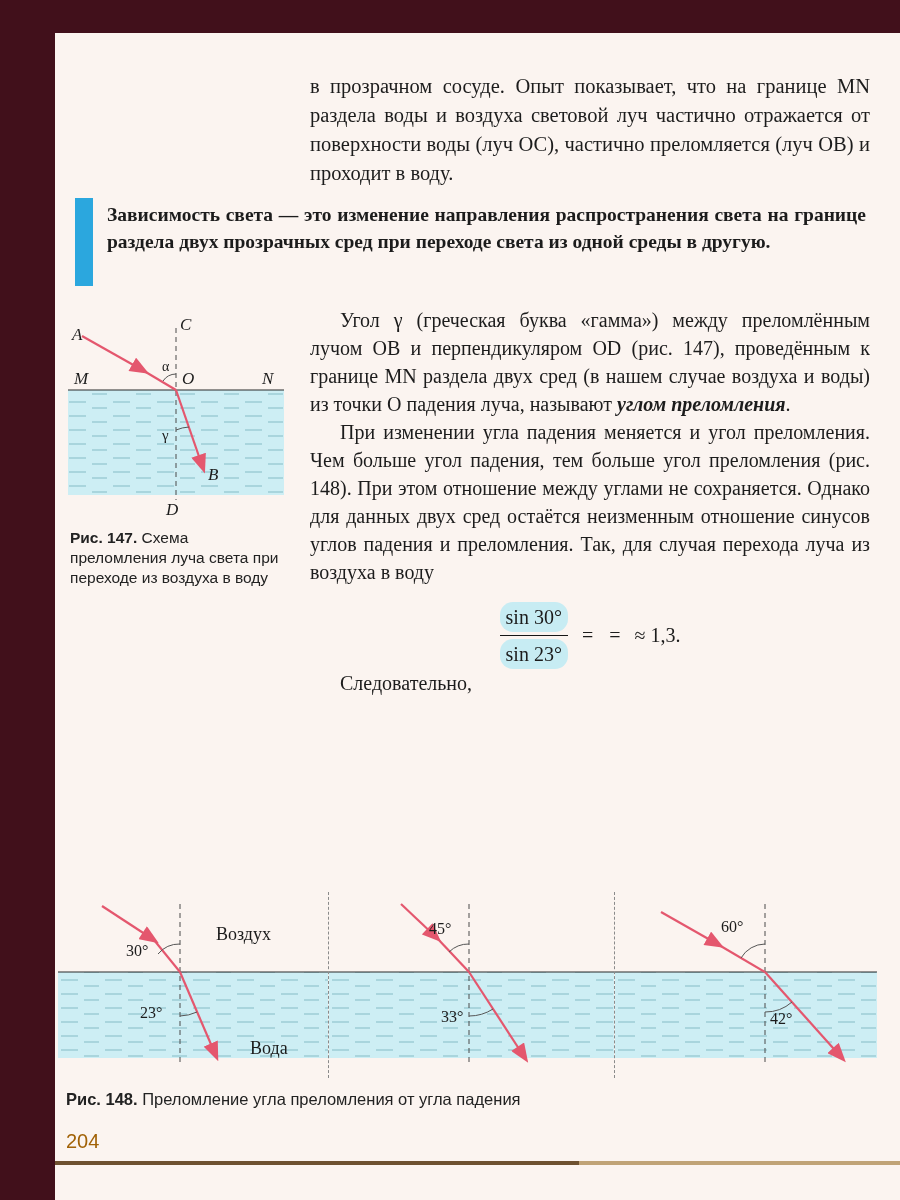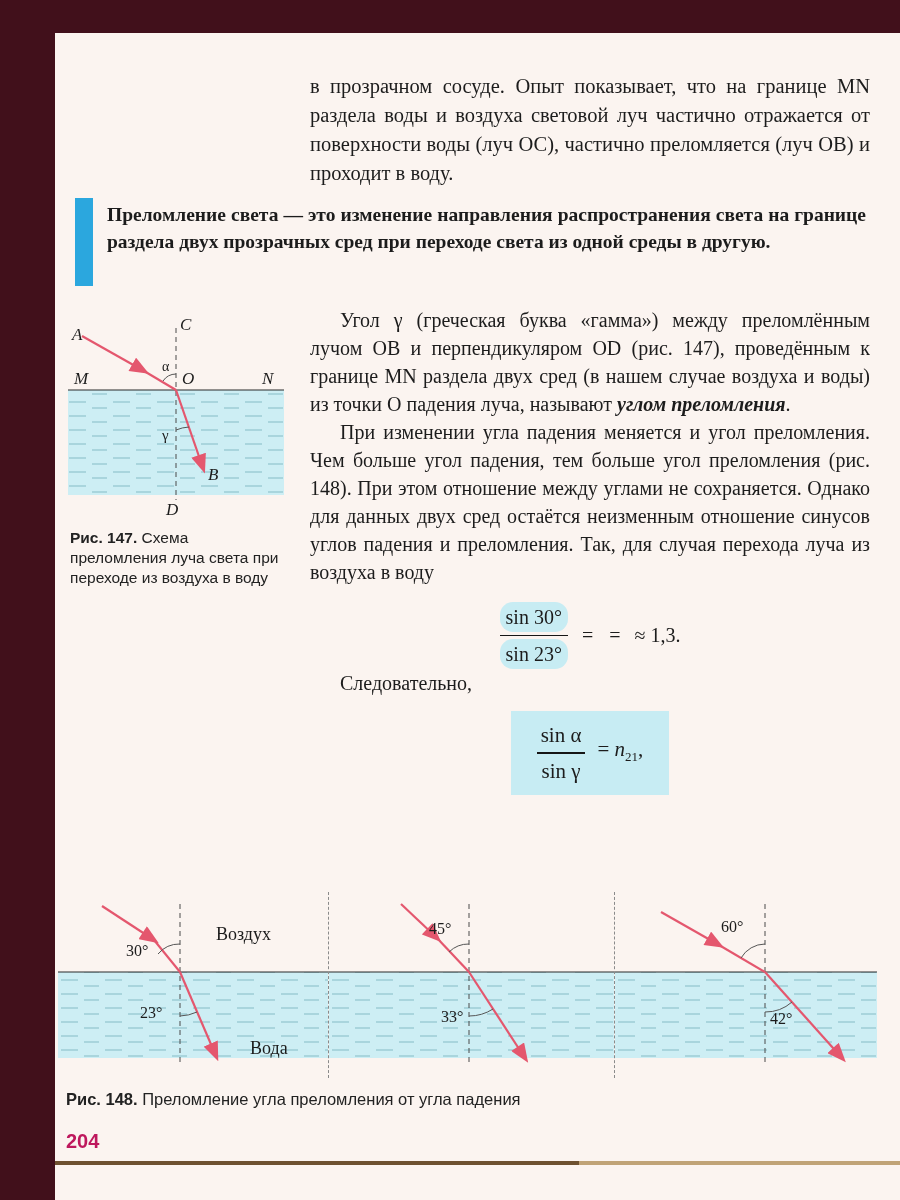--- a/index.html
+++ b/index.html
@@ -59,41 +59,41 @@
   .fig148{position:absolute;left:58px;top:892px;display:flex;align-items:flex-start;}
   .sep{width:0;border-left:1.6px dashed #8a8a8a;height:186px;}
   .fig148-caption{
     position:absolute;left:66px;top:1090px;width:760px;
     font-family:"Liberation Sans",sans-serif;font-size:16.5px;color:#222;
   }
   .fig148-caption b{font-weight:bold;text-align:center;}
 
   .page-num{
     position:absolute;left:66px;top:1130px;
-    font-family:"Liberation Sans",sans-serif;font-weight:bold;font-size:20px;color:#be185d;
+    font-family:"Liberation Sans",sans-serif;font-weight:normal;font-size:20px;color:#a16207;
   }
   .footer-rule{
     position:absolute;left:55px;top:1161px;width:845px;height:4px;
     background:linear-gradient(to right,#6e5130 0,#6e5130 62%,#c0a377 62%,#c0a377 100%);
   }
 
   svg text{font-family:"Liberation Serif",serif;fill:#1c1c1c;}
   .lbl-it{font-style:italic;}
 </style>
 </head>
 <body>
 
 <div class="edge-left"></div>
 <div class="edge-top"></div>
 
 <div class="intro">в прозрачном сосуде. Опыт показывает, что на границе MN раздела воды и воздуха световой луч частично отражается от поверхности воды (луч ОС), частично преломляется (луч ОВ) и проходит в воду.</div>
 
 <div class="callout">
   <div class="bar"></div>
-  <span>Преломление света — это изменение направления распространения света на границе раздела двух прозрачных сред при переходе света из одной среды в другую.</span>
+  <span>Зависимость света — это изменение направления распространения света на границе раздела двух прозрачных сред при переходе света из одной среды в другую.</span>
 </div>
 
 <svg class="fig147" width="222" height="205" viewBox="0 0 222 205">
   <defs>
     <pattern id="wpat147" width="44" height="14" patternUnits="userSpaceOnUse">
       <rect width="44" height="14" fill="#cdeef4"></rect>
       <line x1="3" y1="4" x2="20" y2="4" stroke="#86bcc6" stroke-width="1"></line>
       <line x1="26" y1="10" x2="41" y2="10" stroke="#86bcc6" stroke-width="1"></line>
     </pattern>
     <marker id="arr147" viewBox="0 0 10 8" refX="7" refY="4" markerWidth="9" markerHeight="7" orient="auto">
@@ -134,28 +134,20 @@
       <span class="line"></span>
       <span class="den">sin 23°</span>
     </span>
     <span class="eq">=</span>
     <span class="eq">=</span>
     <span>≈ 1,3.</span>
   </div>
 
   <p class="sled">Следовательно,</p>
 
-  <div class="box-formula">
-    <span class="frac">
-      <span class="num">sin α</span>
-      <span class="line"></span>
-      <span class="den">sin γ</span>
-    </span>
-    <span><span>=</span> <span class="it">n</span><sub>21</sub><span>,</span></span>
-  </div>
 </div>
 
 <div class="fig148">
 
   <svg width="270" height="188" viewBox="0 0 270 188">
     <defs>
       <pattern id="wp1" width="44" height="14" patternUnits="userSpaceOnUse">
         <rect width="44" height="14" fill="#cdeef4"></rect>
         <line x1="3" y1="4" x2="20" y2="4" stroke="#86bcc6" stroke-width="1"></line>
         <line x1="26" y1="10" x2="41" y2="10" stroke="#86bcc6" stroke-width="1"></line>

